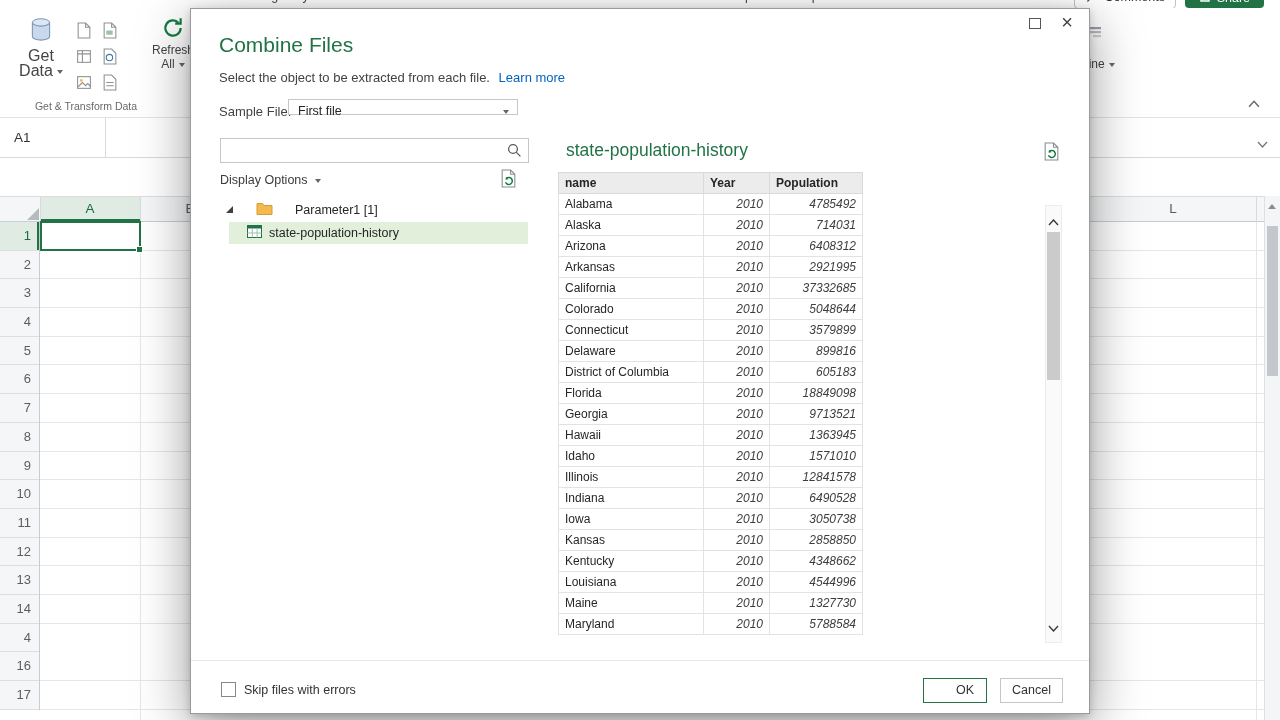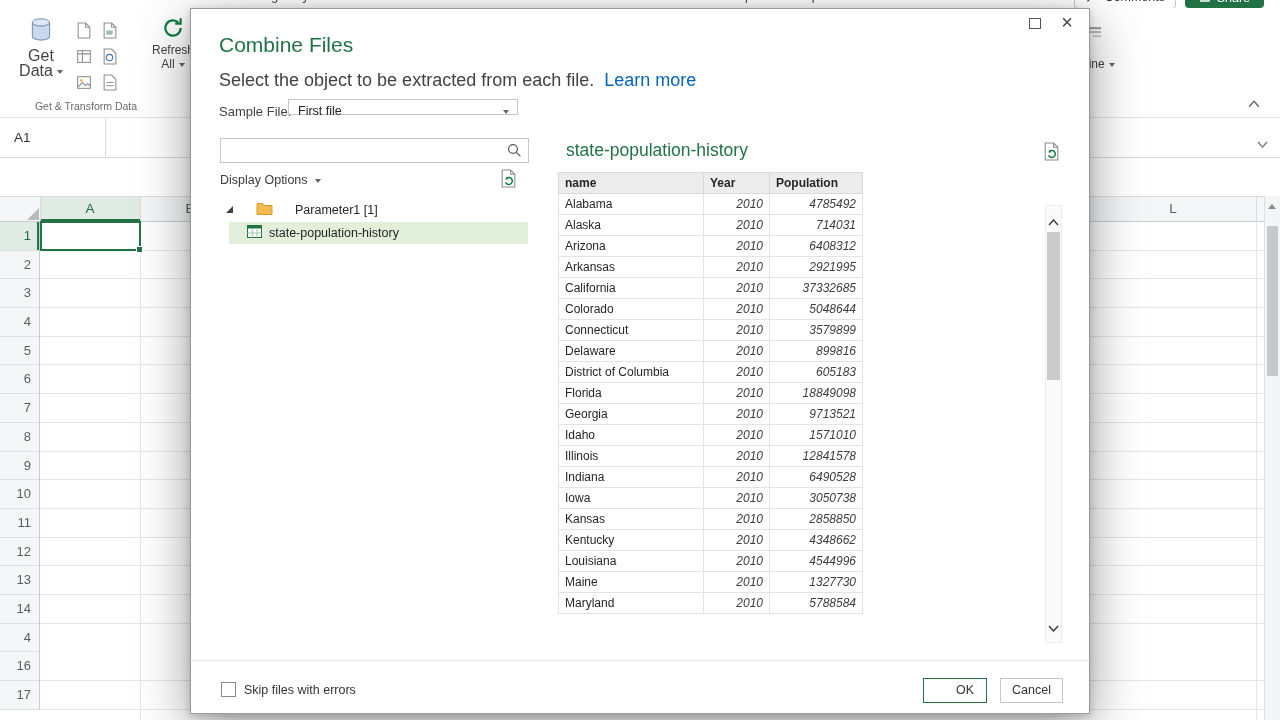--- a/index.html
+++ b/index.html
@@ -64,21 +64,21 @@
   #sheet-scroll-thumb { position:absolute; left:2px; top:30px; width:11px; height:150px; background:#C4C8CC; }
   .tri-up { width:0; height:0; border-left:4px solid transparent; border-right:4px solid transparent;
             border-bottom:5px solid #8A8D90; position:absolute; left:3px; top:8px; }
 
   
   #dialog { position:absolute; left:190px; top:8px; width:900px; height:706px; background:#fff;
             border:1px solid #9B9B9B; box-shadow:0 14px 50px rgba(0,0,0,.4), 0 2px 8px rgba(0,0,0,.18); z-index:10; }
   #dlg-restore { position:absolute; right:48px; top:9px; width:12px; height:11px; border:1.4px solid #555; cursor:default; }
   #dlg-close { position:absolute; right:10px; top:0px; font-size:20px; color:#444; padding:2px 6px; cursor:default; }
   #dlg-title { position:absolute; left:28px; top:24px; font-size:21px; color:#217346; font-weight:400; }
-  #dlg-subtitle { position:absolute; left:28px; top:61px; font-size:18px; color:#424242; }
+  #dlg-subtitle { position:absolute; left:28px; top:61px; font-size:13px; color:#424242; }
   #dlg-subtitle a { color:#0563C1; text-decoration:none; margin-left:5px; }
   #sample-label { position:absolute; left:28px; top:95px; font-size:13px; color:#424242; }
   #sample-select { position:absolute; left:97px; top:90px; width:230px; height:16px; border:1px solid #C6C6C6;
                    font-size:12.5px; color:#262626; line-height:22px; padding-left:9px; background:#fff; }
   #sample-select .caret { position:absolute; right:8px; top:10px; margin:0; }
   #search-box { position:absolute; left:29px; top:129px; width:309px; height:25px; border:1px solid #C6C6C6; background:#fff; }
   #search-input { position:absolute; left:0; top:0; width:282px; height:23px; border:none; outline:none;
                   font-size:12.5px; padding:0 8px; font-family:"Liberation Sans",sans-serif; }
   #search-icon { position:absolute; right:6px; top:4px; }
   #display-options { position:absolute; left:29px; top:164px; font-size:12.5px; color:#3B3B3B; }
@@ -388,20 +388,25 @@
             <td>Florida</td>
             <td class="num">2010</td>
             <td class="num">18849098</td>
           </tr>
           <tr>
             <td>Georgia</td>
             <td class="num">2010</td>
             <td class="num">9713521</td>
           </tr>
           <tr>
+            <td>Hawaii</td>
+            <td class="num">2010</td>
+            <td class="num">1363945</td>
+          </tr>
+          <tr>
             <td>Idaho</td>
             <td class="num">2010</td>
             <td class="num">1571010</td>
           </tr>
           <tr>
             <td>Illinois</td>
             <td class="num">2010</td>
             <td class="num">12841578</td>
           </tr>
           <tr>

